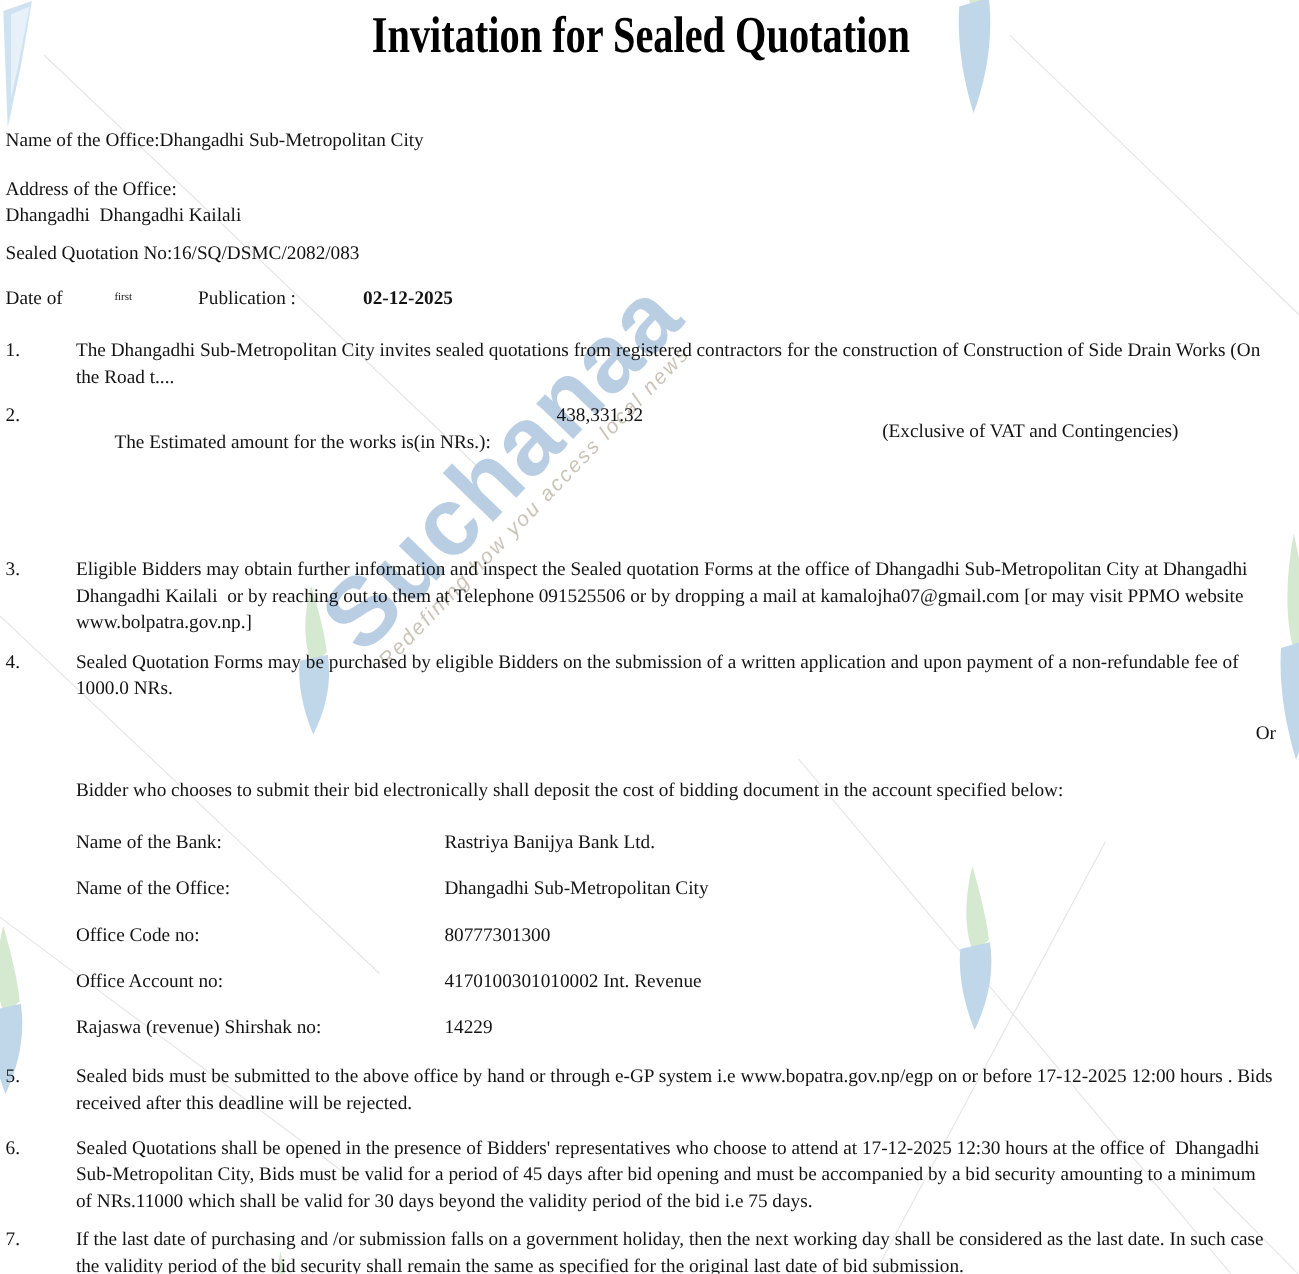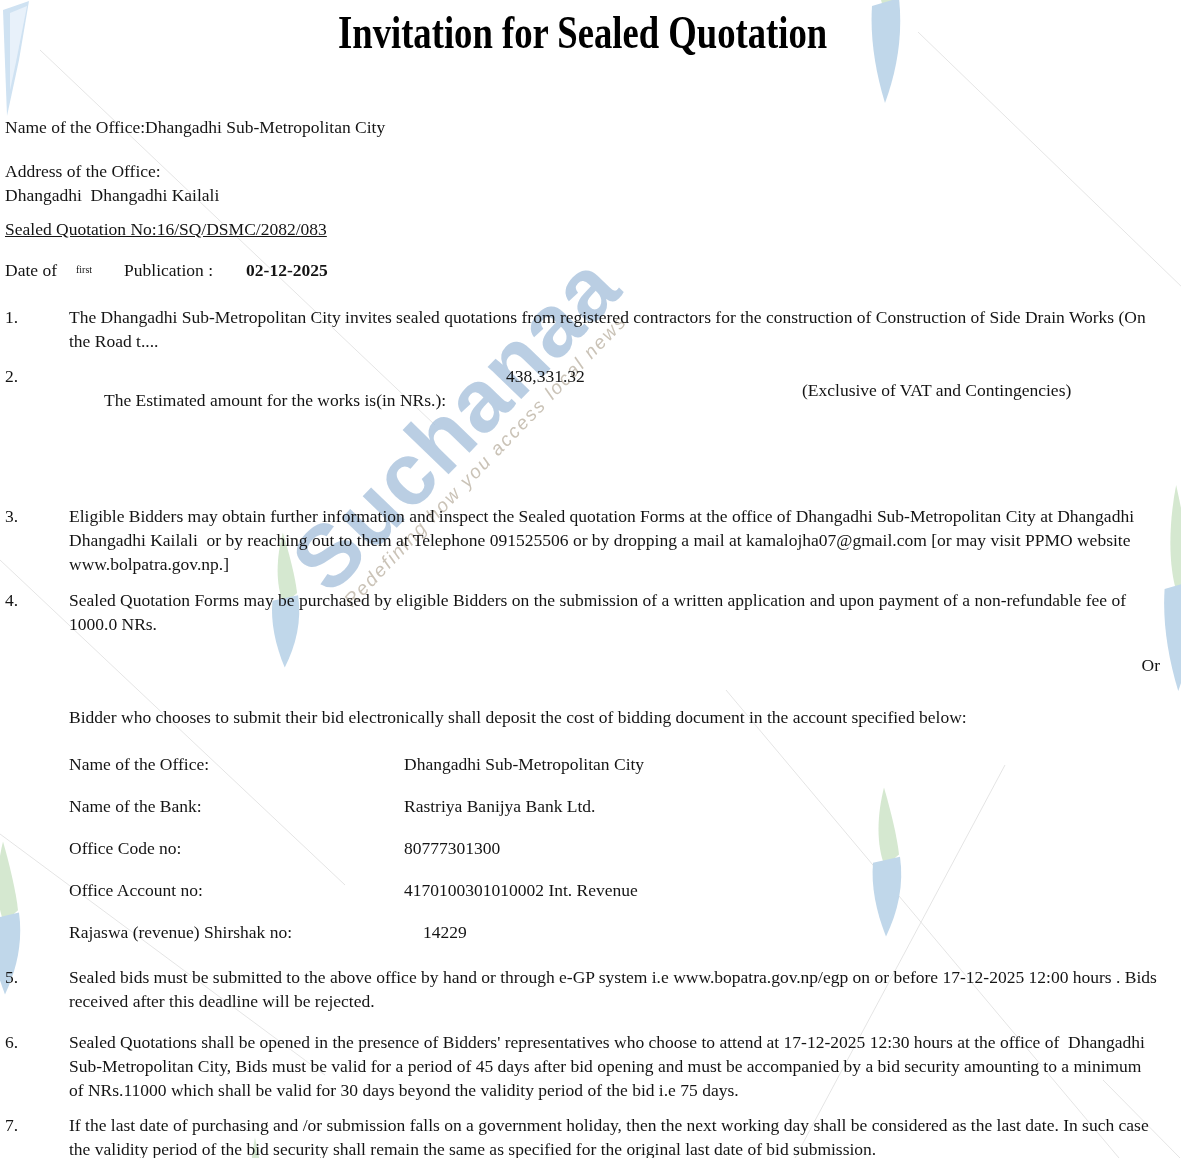--- a/index.html
+++ b/index.html
@@ -8,41 +8,41 @@
   .wm{position:absolute;left:0;top:0;z-index:0;pointer-events:none;}
   .wm-brand{font-family:"Liberation Sans",sans-serif;font-weight:bold;font-size:88px;letter-spacing:1px;opacity:.8;}
   .wm-tagline{font-family:"Liberation Sans",sans-serif;font-style:italic;font-size:19px;letter-spacing:2px;opacity:.95;}
   .content{position:relative;z-index:1;padding:0 21px 0 5px;font-size:17.5px;line-height:24px;}
   h1{margin:6px 0 0;font-size:47px;line-height:52px;font-weight:bold;text-align:center;color:#000;}
   .title-inner{display:inline-block;transform:scaleX(0.78);transform-origin:center;white-space:nowrap;}
   .prewrap{white-space:pre-wrap;}
   p{margin:0;}
   .office{margin-top:57px;}
   .addr{margin-top:20px;}
-  .sqno{margin-top:10px;text-decoration:underline;}
-  .date{margin-top:17px;display:flex;align-items:baseline;}
+  .sqno{margin-top:10px;}
+  .date{margin-top:17px;display:flex;align-items:baseline;gap:28px;}
   .date-first{font-size:10px;position:relative;top:-3px;margin-left:19px;}
   .date-mid{margin-left:32px;}
   .date-val{margin-left:33px;font-weight:bold;}
   .clause{display:flex;}
   .clause-no{flex:0 0 64px;}
   .clause-body{flex:1;}
   .clause-text{flex:1;white-space:pre-wrap;}
   .c1{margin-top:20px;}
   .c2{margin-top:11px;}
   .c2 .clause-text{position:relative;}
   .amt{position:absolute;left:437px;top:0;white-space:nowrap;font-family:Liberation Serif, serif;}
   .vat-note{position:absolute;left:733px;top:14px;white-space:nowrap;}
   .c3{margin-top:20px;}
   .c4{margin-top:12px;}
   .or{margin:17px 0 0 441px;text-align:right;}
   .bidder{margin-top:28px;padding-left:64px;}
   .bank{margin-top:23px;padding-left:64px;}
   .bank-row{display:flex;margin-bottom:18px;}
-  .bank-row:last-child{margin-bottom:0;gap:19px;}
+  .bank-row:last-child{margin-bottom:0;}
   .bank-label{width:335px;flex:0 0 335px;}
   .bank-value{flex:1;}
   .c5{margin-top:21px;}
   .c6{margin-top:17px;}
   .c7{margin-top:11px;}
 </style>
 </head>
 <body>
 
 <div class="page">
@@ -122,26 +122,26 @@
       <div class="clause-no">4.</div>
       <div class="clause-text">Sealed Quotation Forms may be purchased by eligible Bidders on the submission of a written application and upon payment of a non-refundable fee of 1000.0 NRs.</div>
     </div>
 
     <p class="or">Or</p>
 
     <p class="bidder">Bidder who chooses to submit their bid electronically shall deposit the cost of bidding document in the account specified below:</p>
 
     <div class="bank">
       <div class="bank-row">
+        <div class="bank-label">Name of the Bank:</div>
+        <div class="bank-value">Rastriya Banijya Bank Ltd.</div>
+      </div>
+      <div class="bank-row">
         <div class="bank-label">Name of the Office:</div>
         <div class="bank-value">Dhangadhi Sub-Metropolitan City</div>
-      </div>
-      <div class="bank-row">
-        <div class="bank-label">Name of the Bank:</div>
-        <div class="bank-value">Rastriya Banijya Bank Ltd.</div>
       </div>
       <div class="bank-row">
         <div class="bank-label">Office Code no:</div>
         <div class="bank-value">80777301300</div>
       </div>
       <div class="bank-row">
         <div class="bank-label">Office Account no:</div>
         <div class="bank-value">4170100301010002 Int. Revenue</div>
       </div>
       <div class="bank-row">

